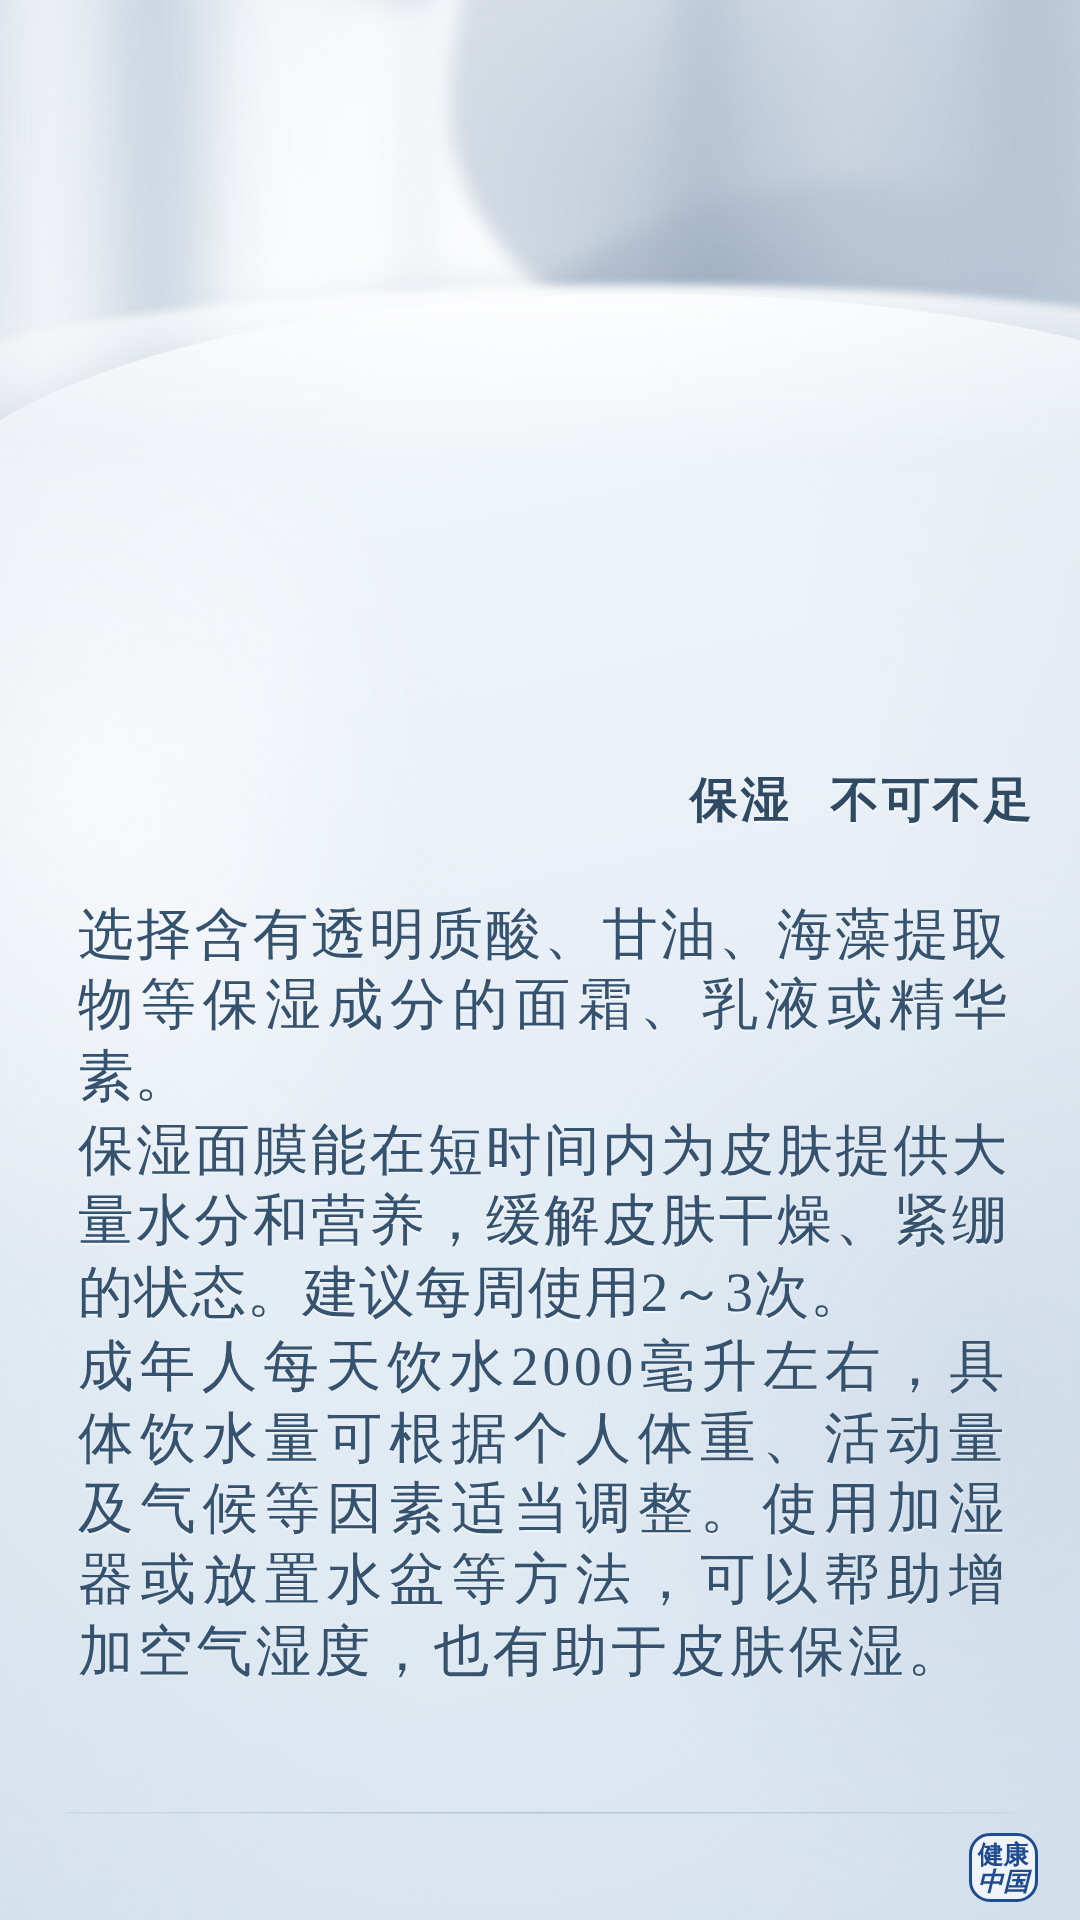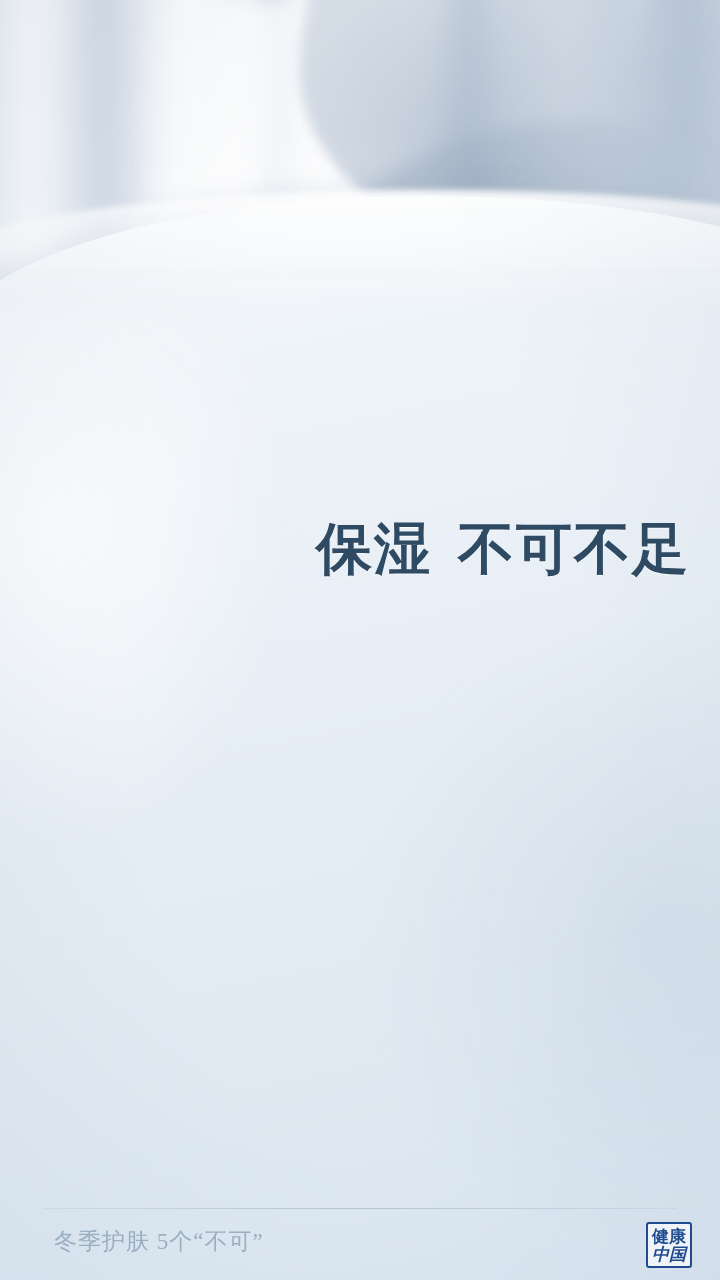--- a/index.html
+++ b/index.html
@@ -110,21 +110,21 @@
   .content {
     position: absolute;
     left: 0; top: 0;
     width: 720px; height: 1280px;
   }
   .headline {
     position: absolute;
     left: 0; top: 512px;
     width: 690px;
     text-align: right;
-    font-size: 56px;
+    font-size: 32px;
     font-weight: bold;
     letter-spacing: 2px;
     color: #2f4a63;
     text-shadow: 0 1px 1px rgba(255,255,255,.7);
   }
   .headline .gap { display: inline-block; width: 26px; }
 
   .body-text {
     position: absolute;
     left: 52px; top: 600px;
@@ -151,21 +151,21 @@
     font-size: 23px;
     color: #9bafc2;
     letter-spacing: 1px;
   }
   .logo {
     position: absolute;
     right: 28px; top: 1222px;
     width: 46px; height: 46px;
     background: #f0f4f8;
     border: 2px solid #1f4b8f;
-    border-radius: 3px;
+    border-radius: 14px;
     box-sizing: border-box;
     display: flex;
     flex-direction: column;
     align-items: center;
     justify-content: center;
     line-height: 1;
   }
   .logo .l1, .logo .l2 {
     font-size: 17px;
     color: #1f4b8f;
@@ -198,23 +198,27 @@
   <div class="sheet-shade-left"></div>
   <div class="sheet-shade-right"></div>
   <div class="vignette"></div>
 
   <div class="content">
 
     <div class="headline">
       <span>保湿</span><span class="gap"></span><span>不可不足</span>
     </div>
 
+    <div class="body-text">
+      <p class="para p1">选择含有透明质酸、甘油、海藻提取物等保湿成分的面霜、乳液或精华素。</p>
+      <p class="para p2">保湿面膜能在短时间内为皮肤提供大量水分和营养，缓解皮肤干燥、紧绷的状态。建议每周使用2～3次。</p>
+      <p class="para p3">成年人每天饮水2000毫升左右，具体饮水量可根据个人体重、活动量及气候等因素适当调整。使用加湿器或放置水盆等方法，可以帮助增加空气湿度，也有助于皮肤保湿。</p>
+    </div>
 
     <div class="footer-rule"></div>
-    <div class="footer-label">冬季护肤 5个“不可”</div>
 
     <div class="logo">
       <span class="l1">健康</span>
       <span class="l2">中国</span>
     </div>
 
   </div>
 </div>
 
 </body></html>

